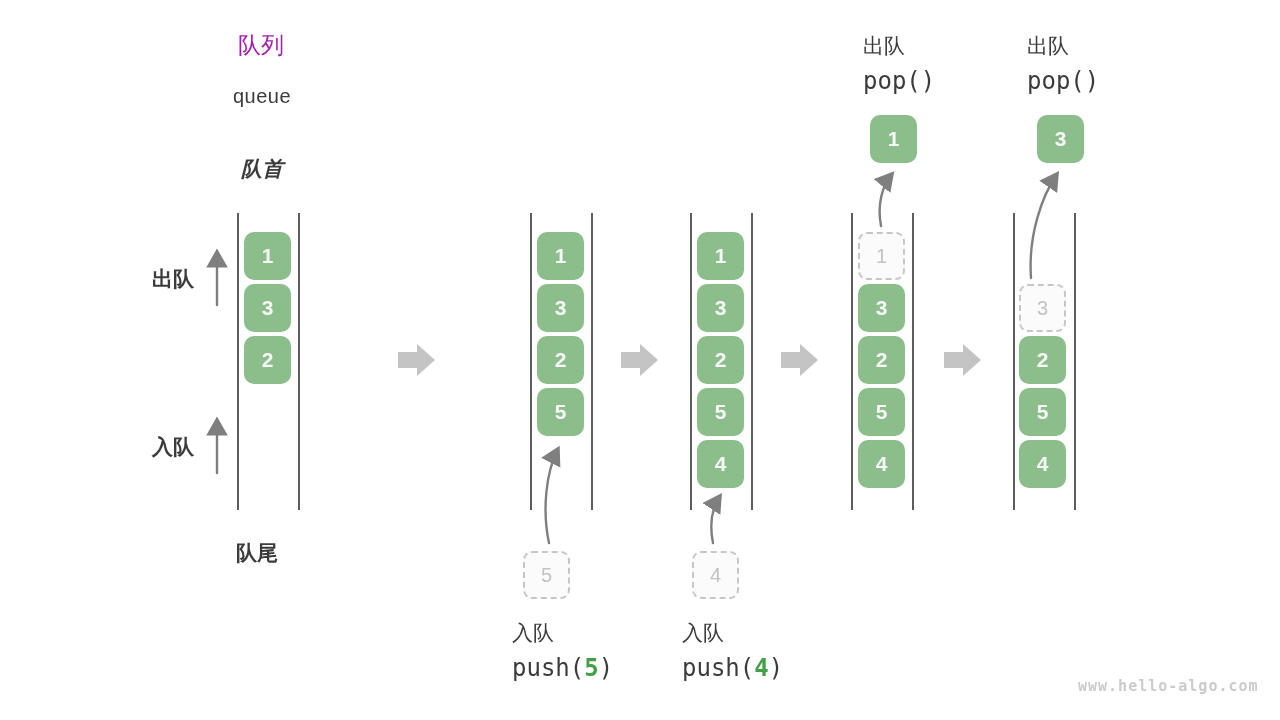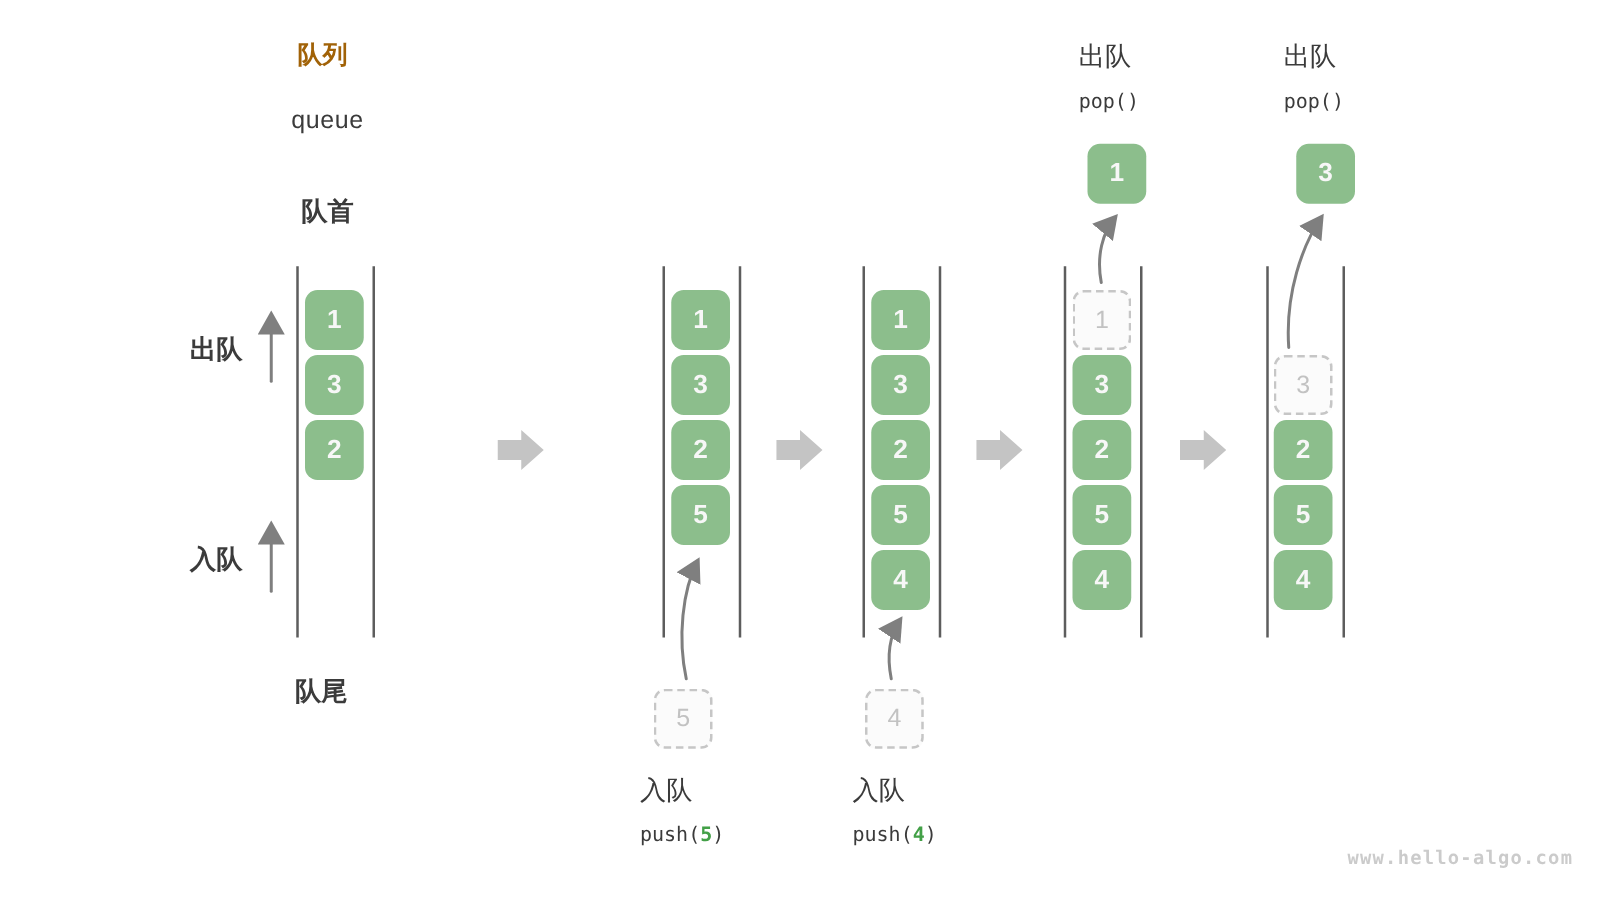--- a/index.html
+++ b/index.html
@@ -1,56 +1,56 @@
 <!DOCTYPE html>
 <html><head>
 <meta charset="utf-8">
 <style>
   html,body{margin:0;padding:0;background:#ffffff;}
   .canvas{
     position:relative;width:1280px;height:720px;background:#ffffff;
     font-family:"Liberation Sans","DejaVu Sans",sans-serif;overflow:hidden;
   }
   .abs{position:absolute;}
-  .title{font-size:20px;font-weight:bold;color:#a16207;}
+  .title{font-size:23px;font-weight:normal;color:#a21caf;}
   .subtitle{font-size:20px;color:#3b3b3b;letter-spacing:0.5px;}
   .zh-bold{font-size:21px;font-weight:bold;color:#3b3b3b;}
   .zh{font-size:21px;color:#3b3b3b;}
   .rail{position:absolute;width:2px;height:297px;top:213px;background:#5d5d5d;}
   .cell{
     position:absolute;width:47px;height:48px;border-radius:10px;background:#8CBE8C;
     display:flex;align-items:center;justify-content:center;
     color:#f7f7f7;font-size:21px;font-weight:bold;
   }
   .ghost{
     position:absolute;width:43px;height:44px;border-radius:9px;background:#fbfbfb;
     border:2px dashed #c6c6c6;display:flex;align-items:center;justify-content:center;
     color:#c2c2c2;font-size:20px;font-weight:normal;
   }
-  .code{font-family:"DejaVu Sans Mono","Liberation Mono",monospace;font-size:16px;color:#3b3b3b;}
+  .code{font-family:"DejaVu Sans Mono","Liberation Mono",monospace;font-size:24px;color:#3b3b3b;}
   .green-arg{color:#43A047;font-weight:bold;}
   .op-label{line-height:26px;}
   .op-label .zh{display:block;margin-bottom:9px;}
   .watermark{
     font-family:"DejaVu Sans Mono","Liberation Mono",monospace;
     font-size:15px;color:#cbcbcb;letter-spacing:1px;font-weight:bold;
   }
   .arrow-overlay{position:absolute;left:0;top:0;pointer-events:none;}
   .block-arrow{position:absolute;width:38px;height:34px;top:343px;}
   .block-arrow polygon{fill:#C4C4C4;}
 </style>
 </head>
 <body>
 
 <div class="canvas">
 
   <div class="abs title" style="left:238px;top:30px;">队列</div>
   <div class="abs subtitle" style="left:233px;top:70px;margin-top:15px;">queue</div>
 
-  <div class="abs zh-bold" style="left:241px;top:155px;">队首</div>
+  <div class="abs zh-bold" style="left:241px;top:155px;font-style:italic;">队首</div>
   <div class="abs zh-bold" style="left:236px;top:539px;">队尾</div>
   <div class="abs zh-bold" style="left:152px;top:265px;">出队</div>
   <div class="abs zh-bold" style="left:152px;top:433px;">入队</div>
 
   <svg class="arrow-overlay" width="1280" height="720" viewBox="0 0 1280 720">
     <defs>
       <marker id="ah" markerWidth="9" markerHeight="9" refX="6.5" refY="4.5" orient="auto">
         <path d="M0,0 L8,4.5 L0,9 z" fill="#7f7f7f"></path>
       </marker>
     </defs>

